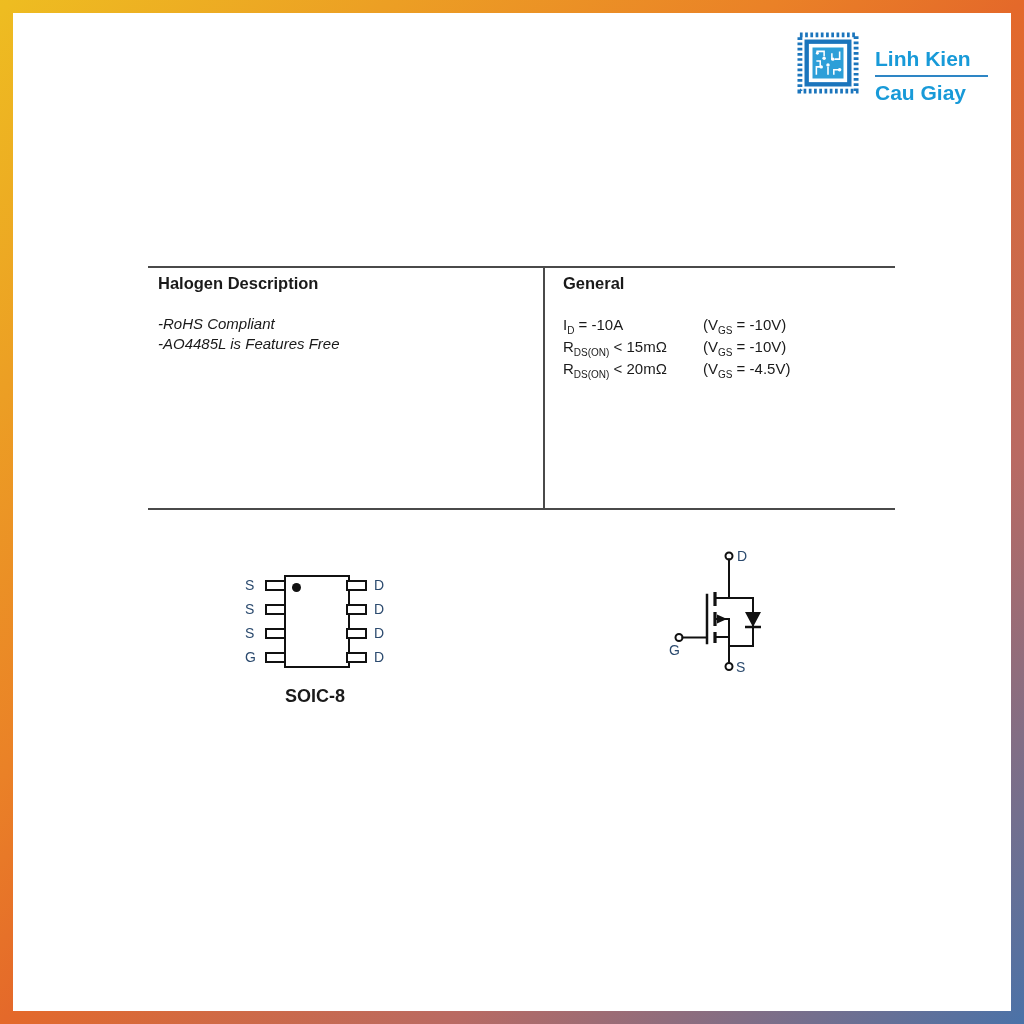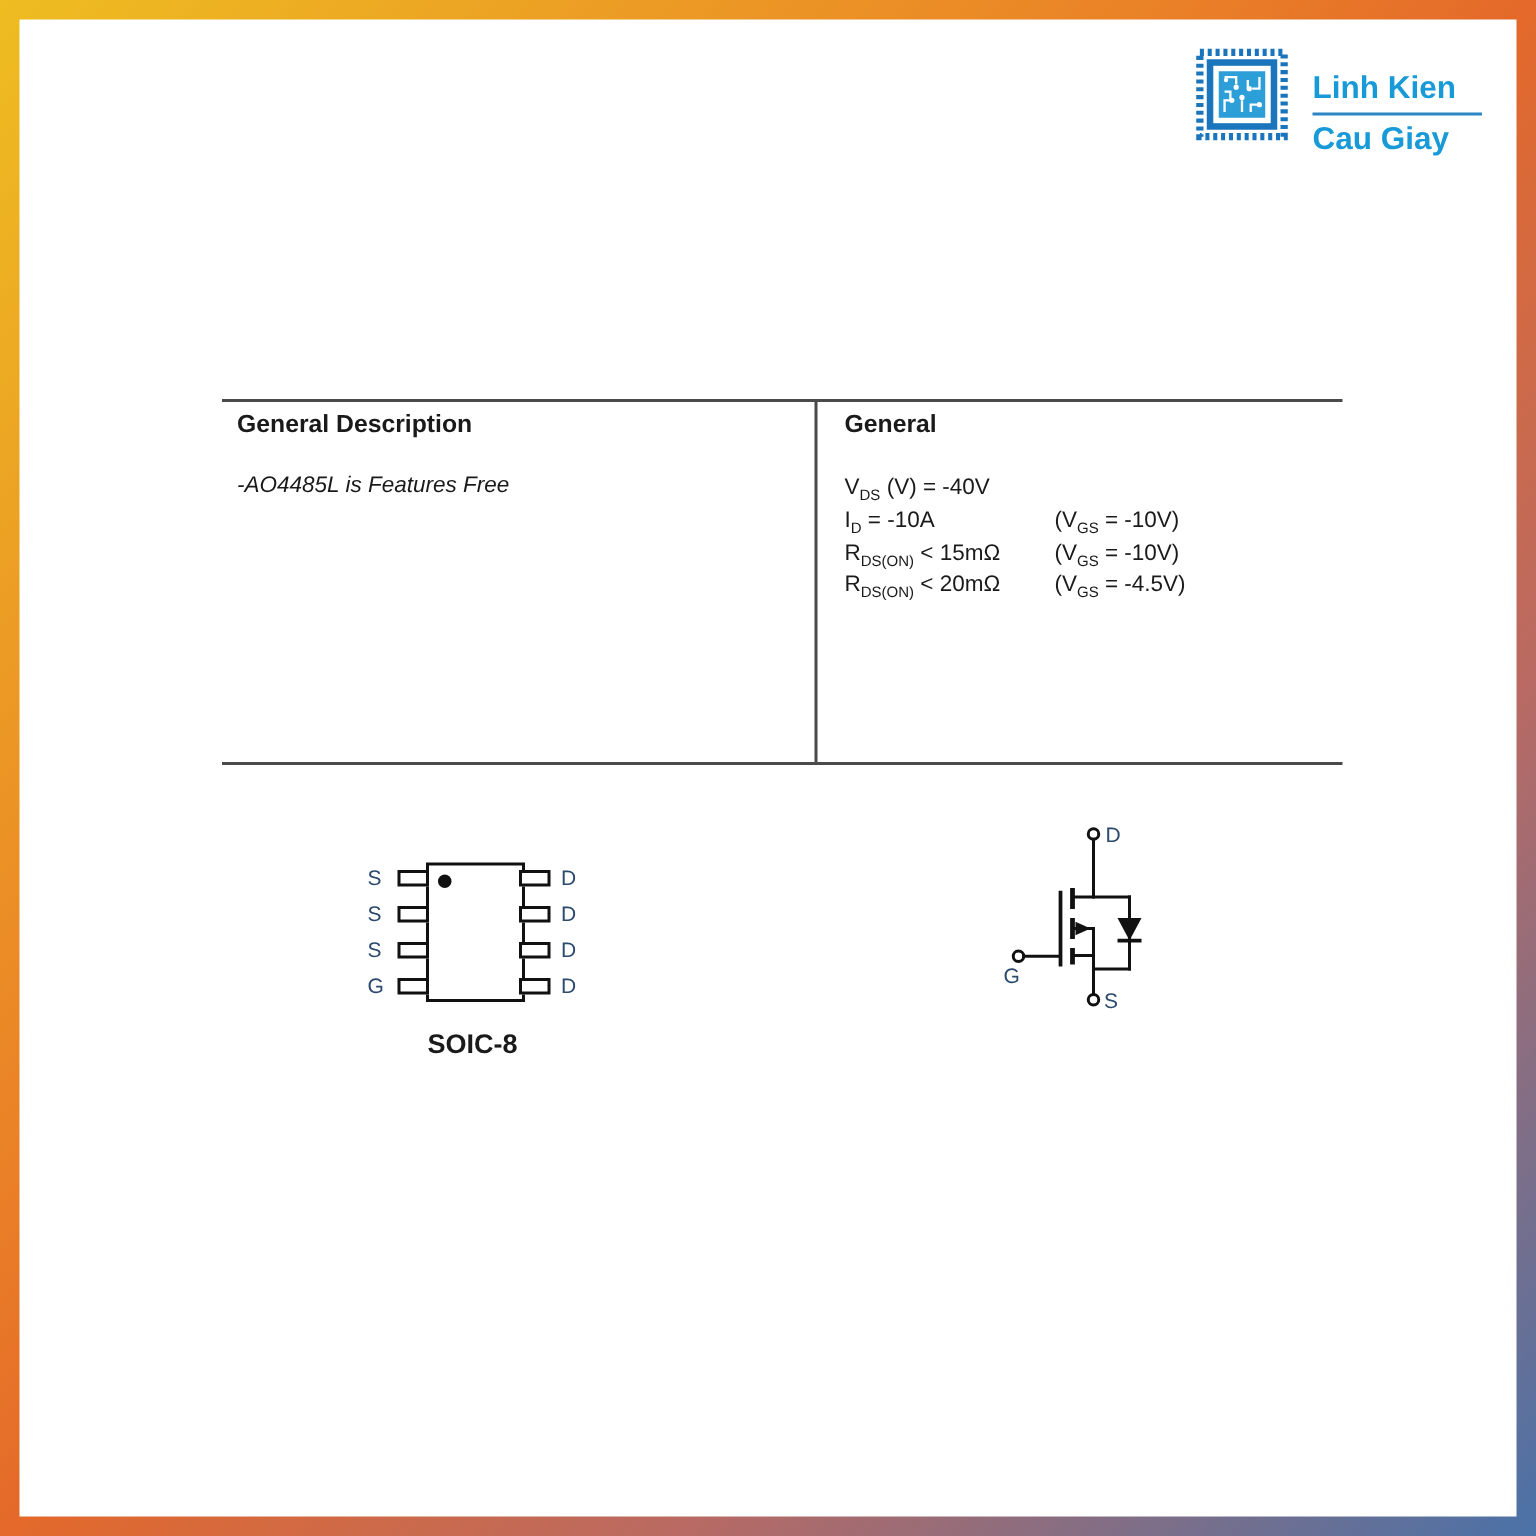--- a/index.html
+++ b/index.html
@@ -67,33 +67,30 @@
 <div class="abs" style="left:875px;top:48px;">
   <div class="logo-text">Linh Kien</div>
   <div class="logo-divider"></div>
   <div class="logo-text">Cau Giay</div>
 </div>
 
 <div class="abs hrule" style="left:148px;top:266px;width:747px;"></div>
 <div class="abs vrule" style="left:543px;top:266px;height:244px;"></div>
 <div class="abs hrule" style="left:148px;top:508px;width:747px;"></div>
 
-<div class="abs sec-title" style="left:158px;top:274px;">General Description</div>
+<div class="abs sec-title" style="left:158px;top:274px;">Halogen Description</div>
 
 <div class="abs body-text" style="left:158px;top:314px;width:378px;">
+  <div class="italic">-RoHS Compliant</div>
   <div class="italic">-AO4485L is Features Free</div>
 </div>
 
 <div class="abs sec-title" style="left:563px;top:274px;">General</div>
 
 <div class="abs" style="left:563px;top:314px;width:330px;">
-  <div class="feat-row">
-    <span class="feat-left"><span>V</span><sub>DS</sub><span> (V) = -40V</span></span>
-    <span class="feat-cond"><span></span><span></span></span>
-  </div>
   <div class="feat-row">
     <span class="feat-left"><span>I</span><sub>D</sub><span> = -10A</span></span>
     <span class="feat-cond"><span>(V</span><sub>GS</sub><span> = -10V)</span></span>
   </div>
   <div class="feat-row">
     <span class="feat-left"><span>R</span><sub>DS(ON)</sub><span> &lt; 15mΩ</span></span>
     <span class="feat-cond"><span>(V</span><sub>GS</sub><span> = -10V)</span></span>
   </div>
   <div class="feat-row">
     <span class="feat-left"><span>R</span><sub>DS(ON)</sub><span> &lt; 20mΩ</span></span>

